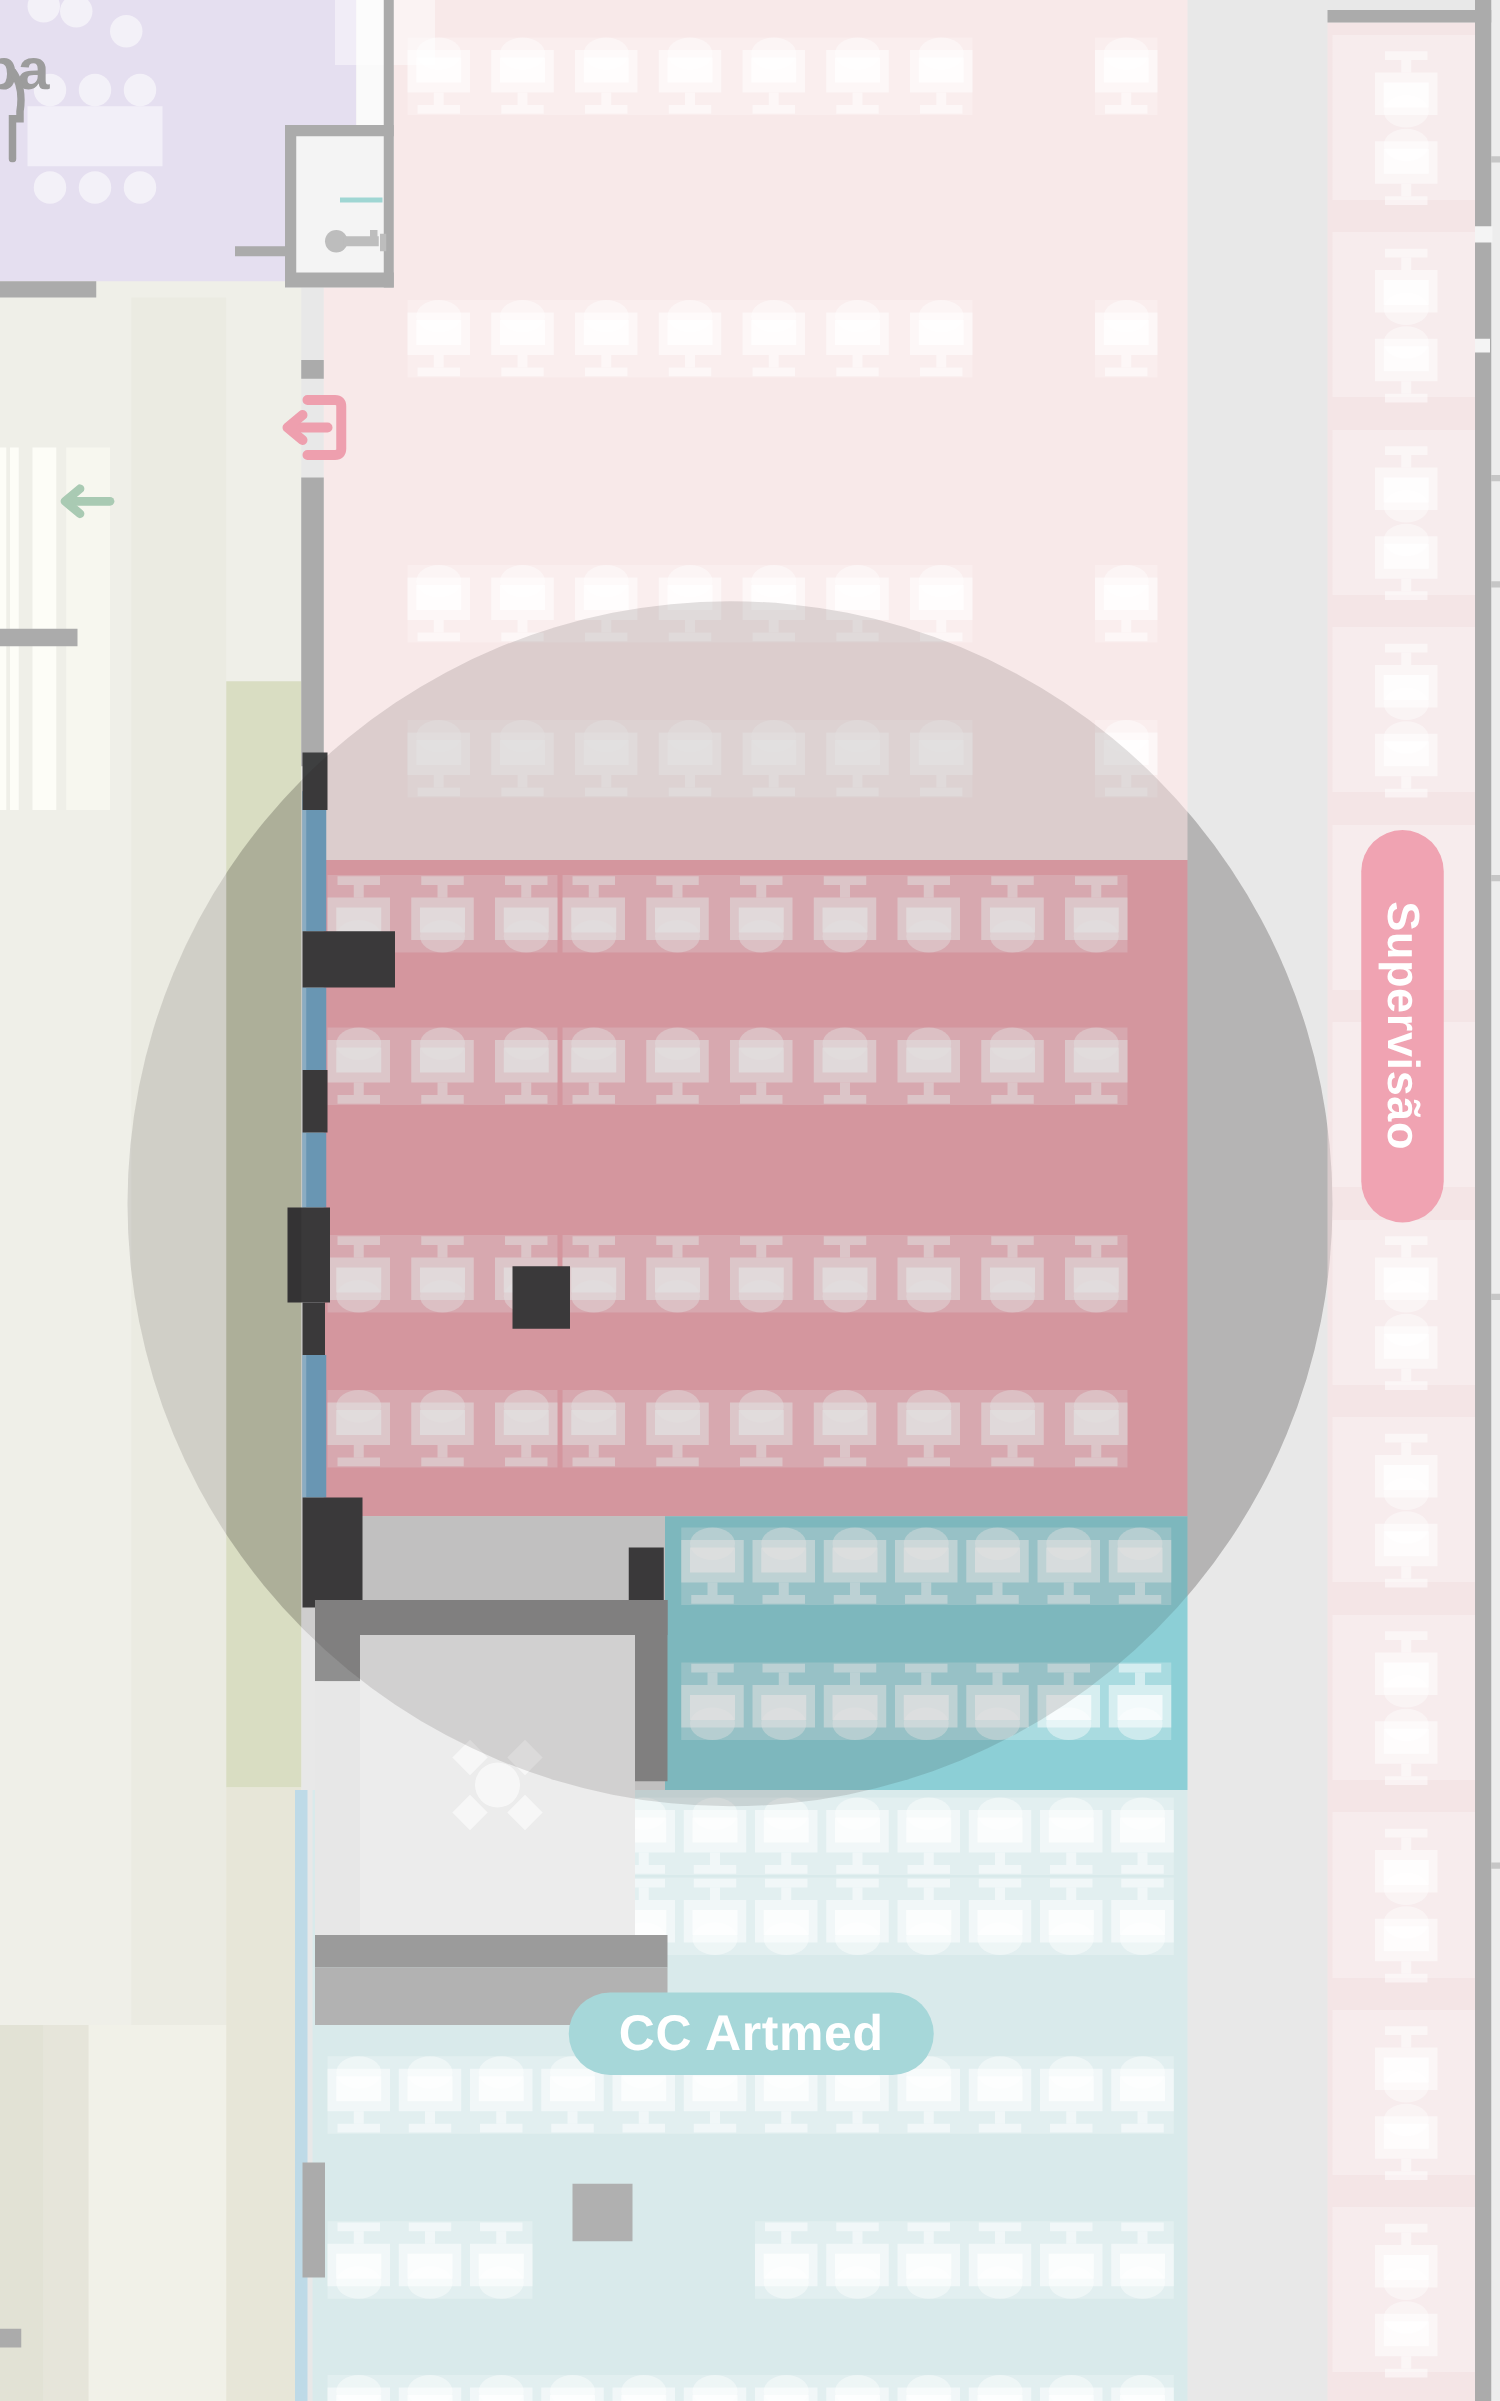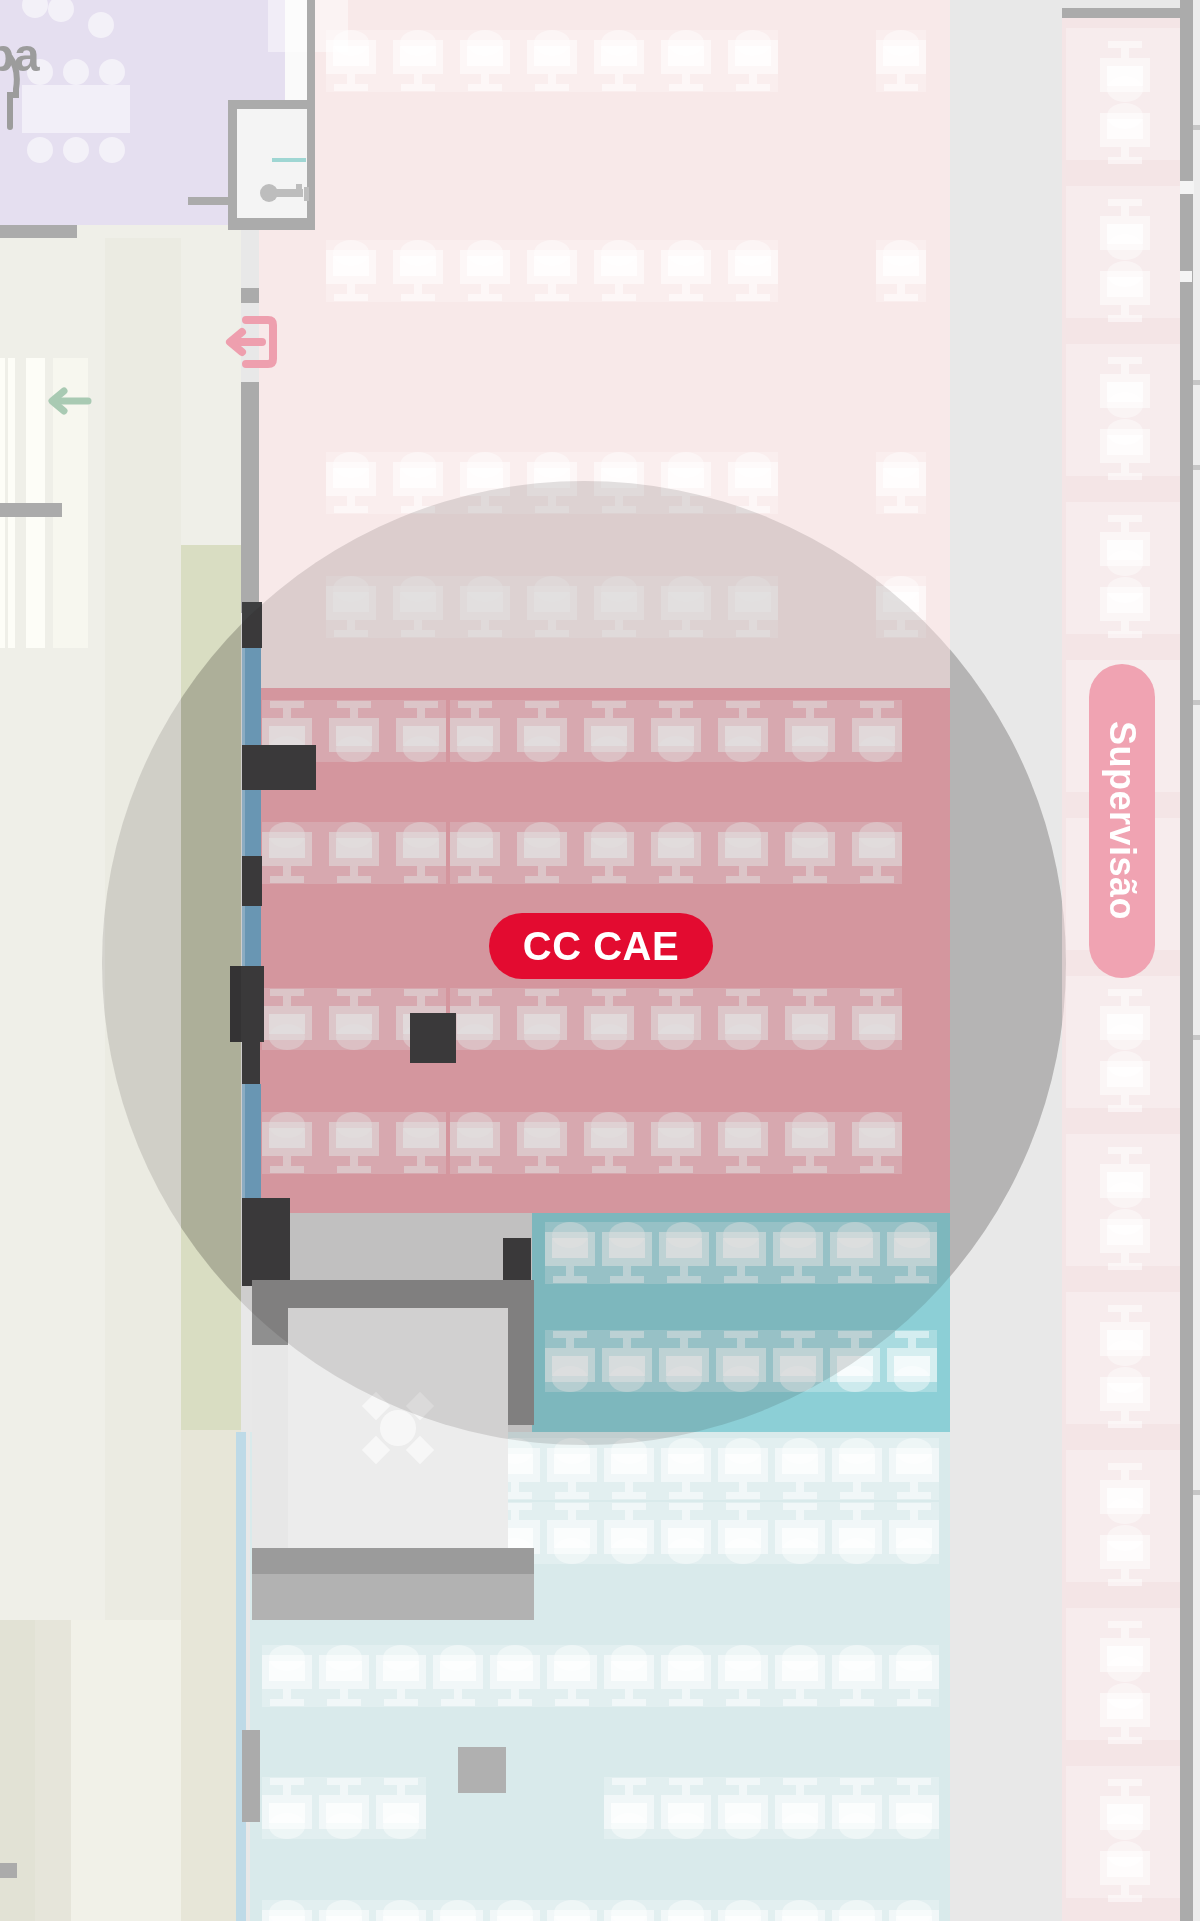--- a/index.html
+++ b/index.html
@@ -1199,20 +1199,20 @@
     </div>
 
   <div class="circle-overlay"></div>
   <div class="extra-dark" style="left:950px;top:481px;width:112px;height:964px;">
     <div class="c" style="left:-848px;top:0;background:rgba(0,0,0,0.12);"></div>
   </div>
   <div class="extra-dark" style="left:181px;top:545px;width:60px;height:885px;">
     <div class="c" style="left:-79px;top:-64px;background:rgba(0,0,0,0.10);"></div>
   </div>
 
-  <div class="pill pill-cae" style="background: rgb(227, 11, 48);">
-    <span>CC CAE</span>
-  </div>
   <div class="pill pill-supervisao" style="background: rgb(240, 163, 178);">
     <span>Supervisão</span>
   </div>
+  <div class="pill pill-artmed" style="background: rgb(166, 215, 217);">
+    <span>CC Artmed</span>
+  </div>
 
 </div>
 
 </body></html>

